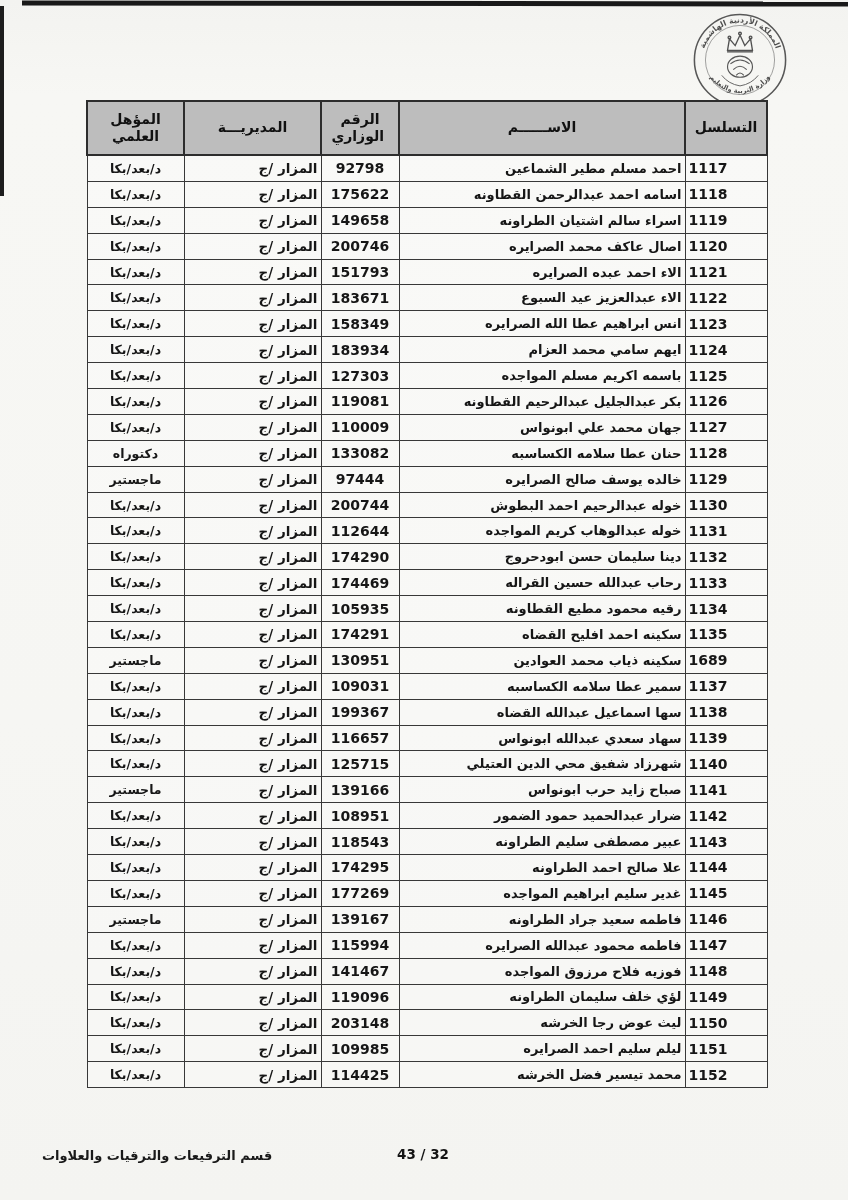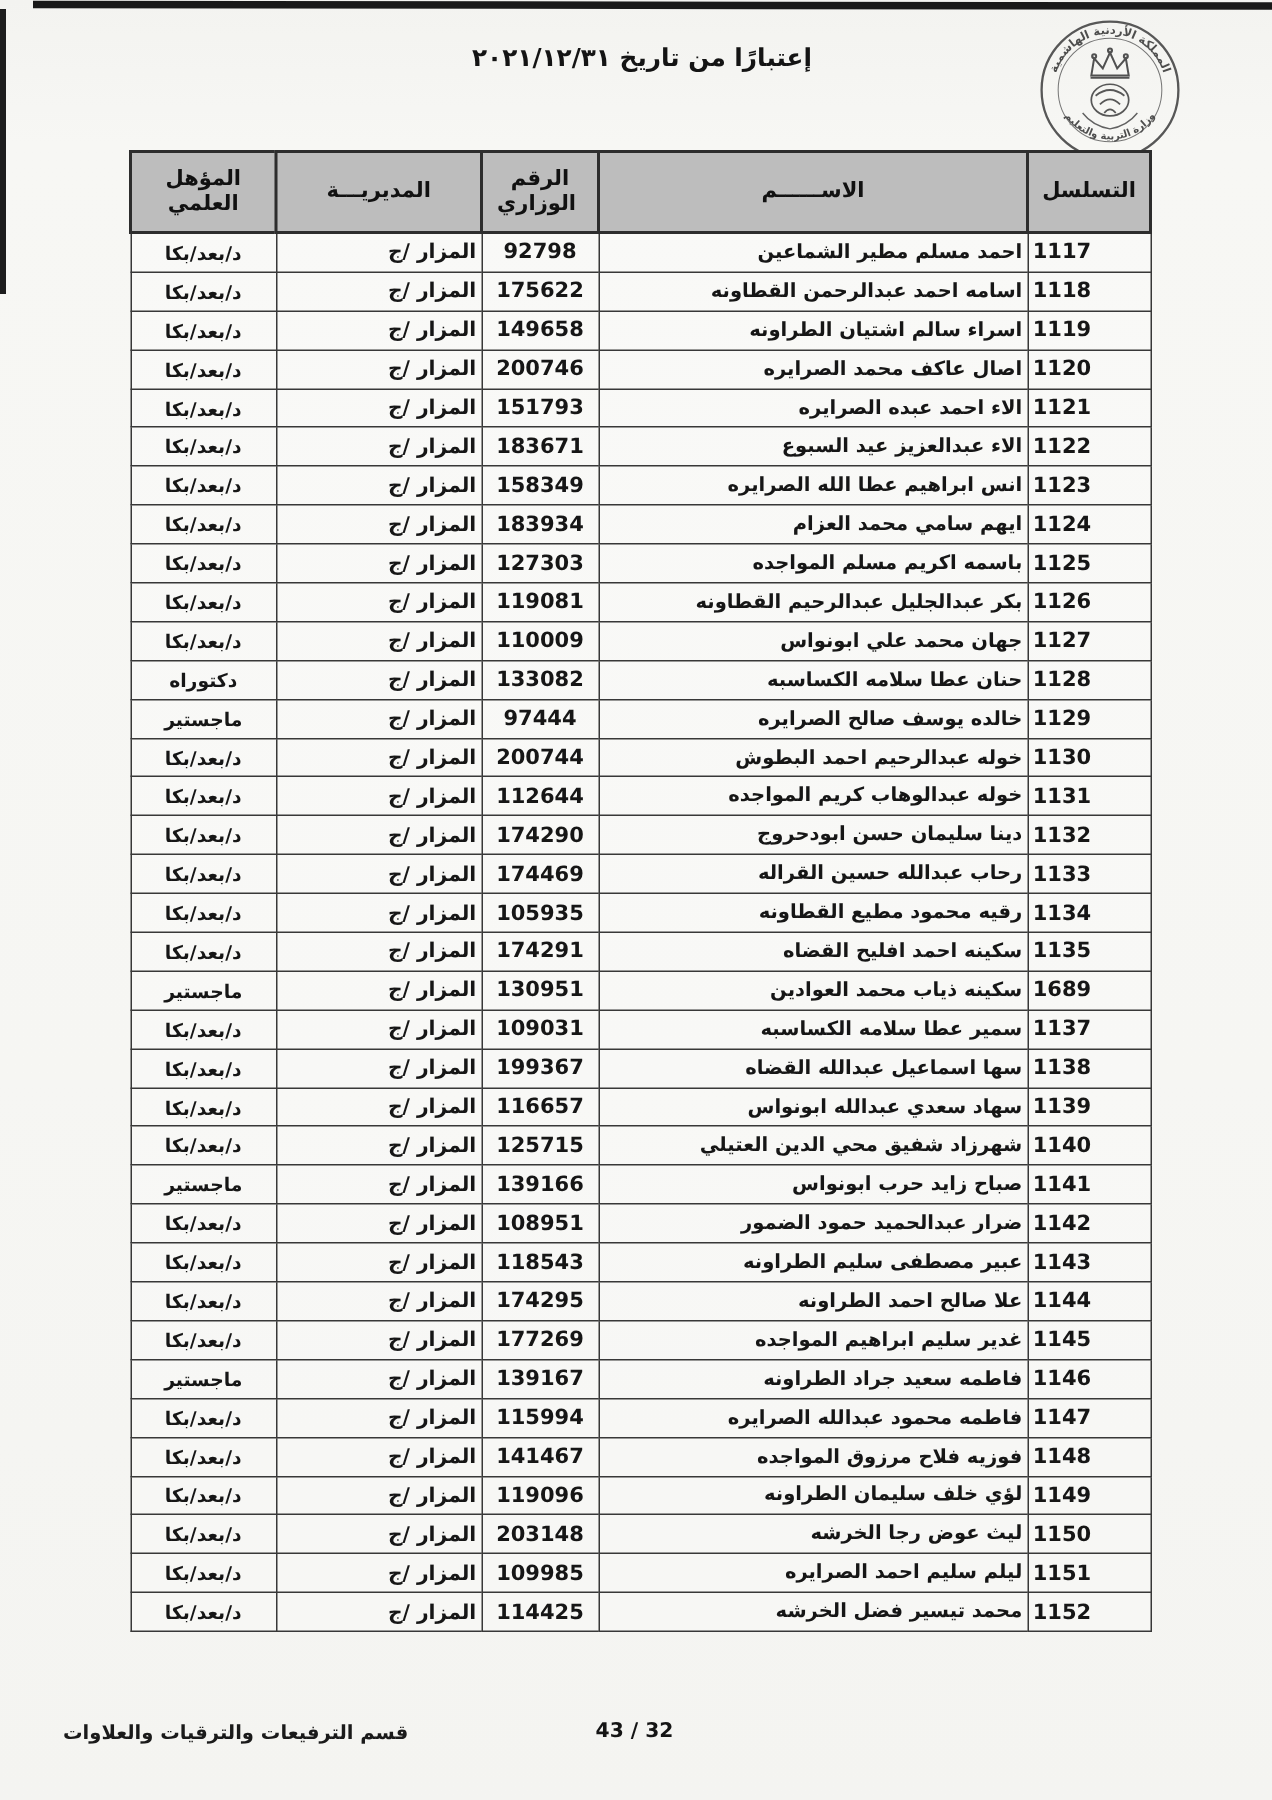--- a/index.html
+++ b/index.html
@@ -101,21 +101,20 @@
       <path d="M40,54 Q50,46 60,54"></path>
       <path d="M43,60 Q50,53 57,60"></path>
       <path d="M46,66 Q50,61 54,66"></path>
     </g>
     <g stroke="#555" fill="none" stroke-width="1">
       <path d="M31,66 Q38,75 50,77 Q62,75 69,66"></path>
     </g>
   </svg>
 
   <div class="title-block">
-    <div class="title-line2">إعتبارًا من تاريخ ٢٠٢١/١٢/٣١</div>
   </div>
 
   <table class="doc-table">
     <colgroup>
       <col style="width:82px">
         <col style="width:286px">
         <col style="width:78px">
         <col style="width:137px">
         <col style="width:97px">
     </colgroup>

